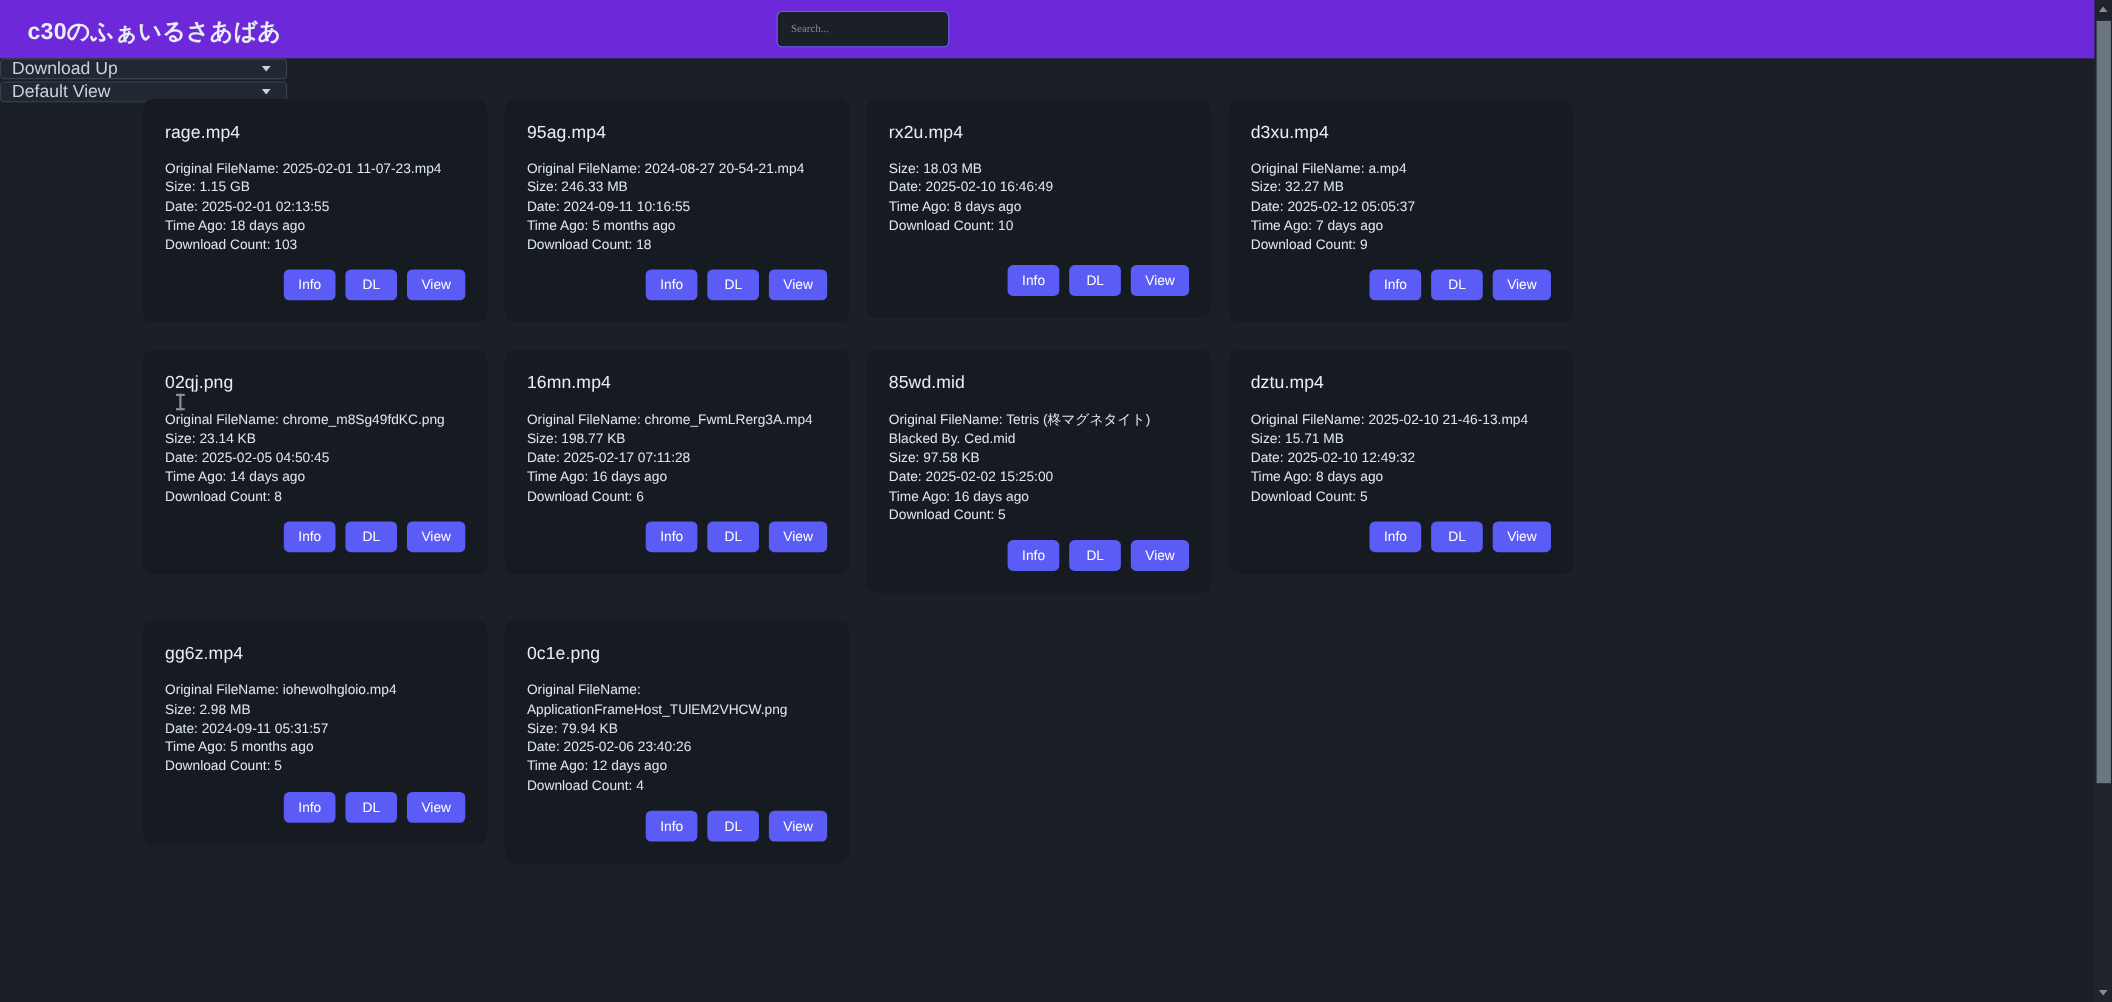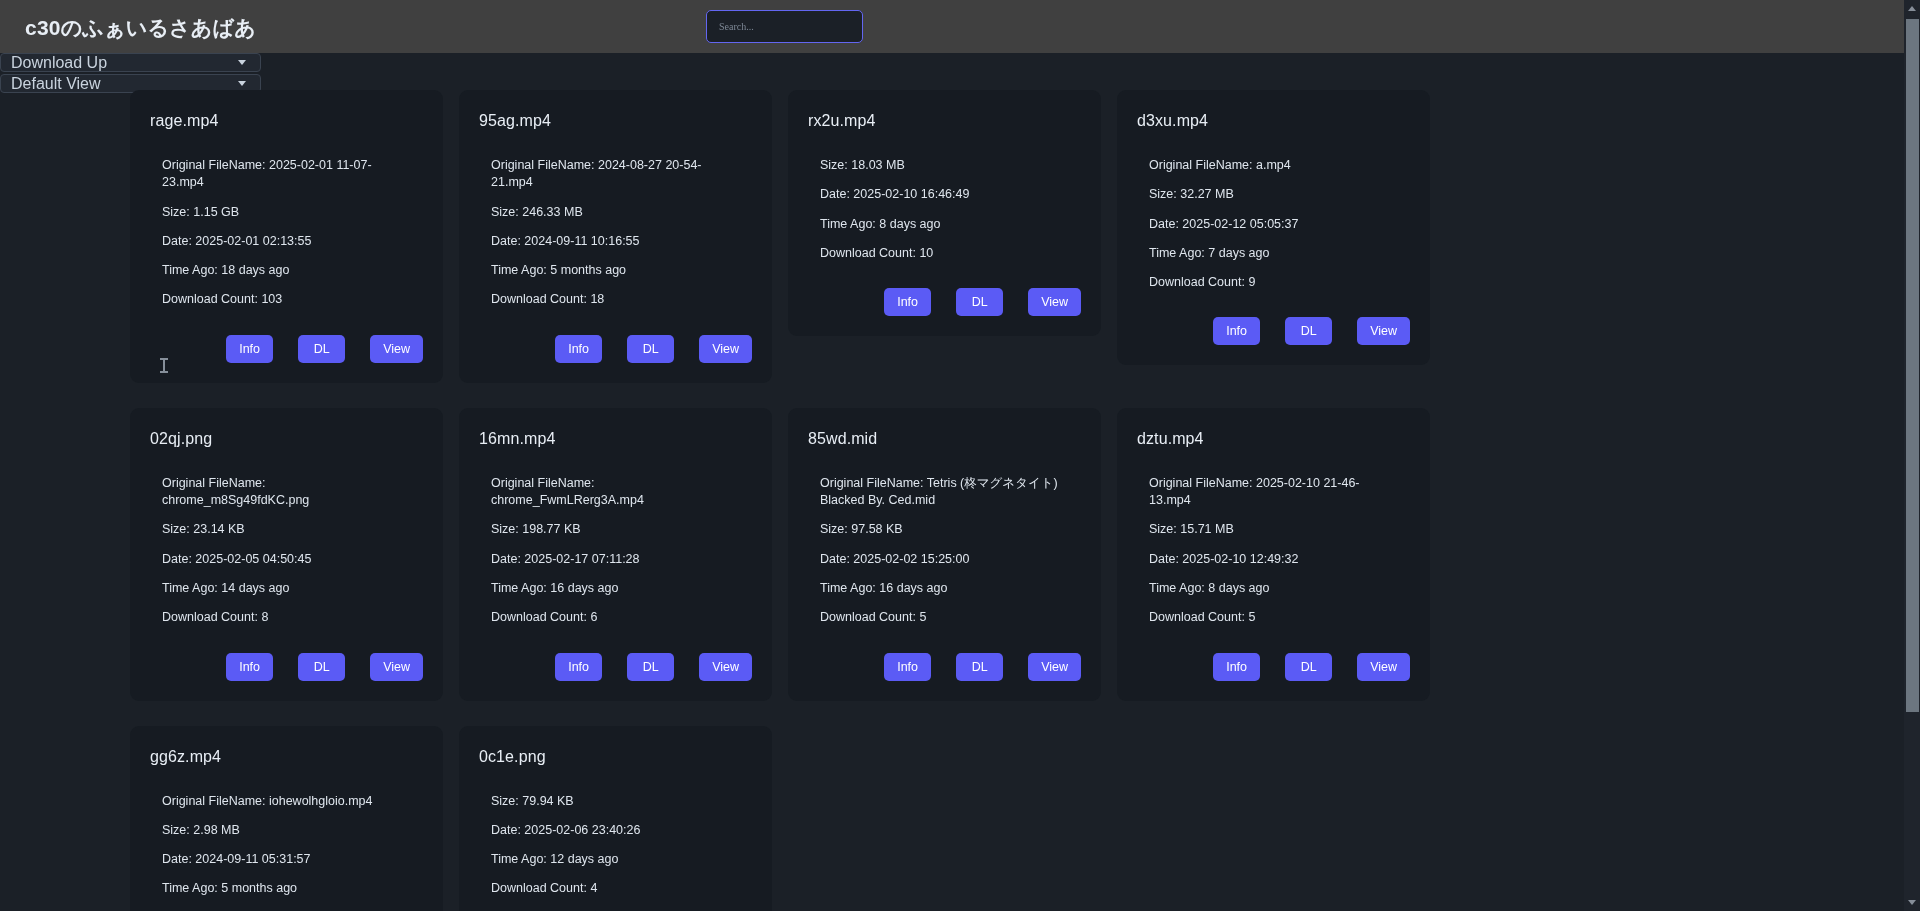--- a/index.html
+++ b/index.html
@@ -17,21 +17,21 @@
     width: 1920px;
     height: 911px;
     background: #1b2027;
     overflow: hidden;
   }
 
   
   .header {
     position: relative;
     height: 53px;
-    background: #404040;
+    background: #6d28d9;
     display: flex;
     align-items: center;
   }
   .app-title {
     position: absolute;
     left: 25px;
     top: 14px;
     font-size: 21px;
     font-weight: 700;
     color: #e8eef5;
@@ -130,42 +130,41 @@
     margin-bottom: 15px;
     letter-spacing: 0.1px;
   }
 
   .card-meta {
     font-size: 12.5px;
     color: #dfe6ee;
     line-height: 17.3px;
     word-break: break-word;
   }
-  .card-meta div { margin: 12px; }
+  .card-meta div { margin: 0; }
 
   .card-actions {
     margin-top: auto;
     padding-top: 14px;
     display: flex;
     gap: 9px;
     justify-content: flex-end;
   }
   .btn {
     background: #5b5bf5;
     color: #ffffff;
     border: none;
     border-radius: 5px;
     font-size: 12.5px;
     font-family: "Liberation Sans", sans-serif;
     padding: 6px 13px;
     min-width: 47px;
     height: 28px;
     cursor: pointer;
     line-height: 16px;
-    margin-left: 16px;
   }
 
   
   .scrollbar {
     position: absolute;
     right: 0;
     top: 0;
     width: 16px;
     height: 911px;
     background: #1f242c;
@@ -386,20 +385,21 @@
         </div>
         <div class="card-actions">
           <button class="btn">Info</button>
           <button class="btn">DL</button>
           <button class="btn">View</button>
         </div>
       </div>
       <div class="card">
         <div class="card-title">0c1e.png</div>
         <div class="card-meta">
+          <div><span>Original FileName: </span><span>ApplicationFrameHost_TUlEM2VHCW.png</span></div>
           <div><span>Size: </span><span>79.94 KB</span></div>
           <div><span>Date: </span><span>2025-02-06 23:40:26</span></div>
           <div><span>Time Ago: </span><span>12 days ago</span></div>
           <div><span>Download Count: </span><span>4</span></div>
         </div>
         <div class="card-actions">
           <button class="btn">Info</button>
           <button class="btn">DL</button>
           <button class="btn">View</button>
         </div>

